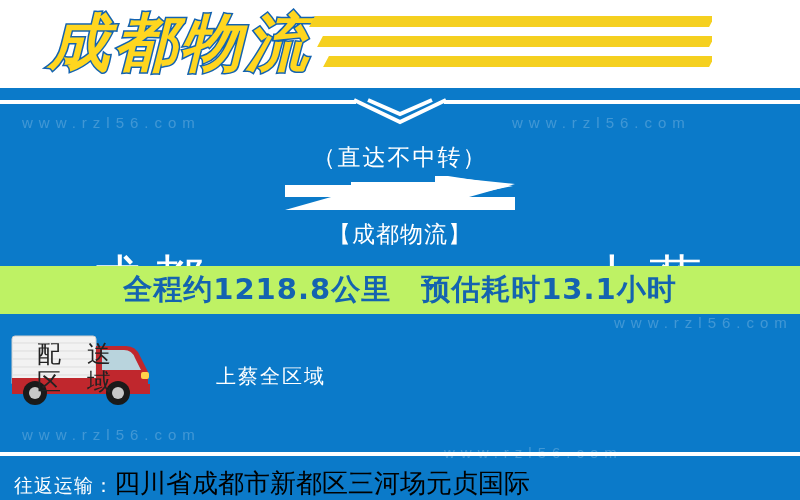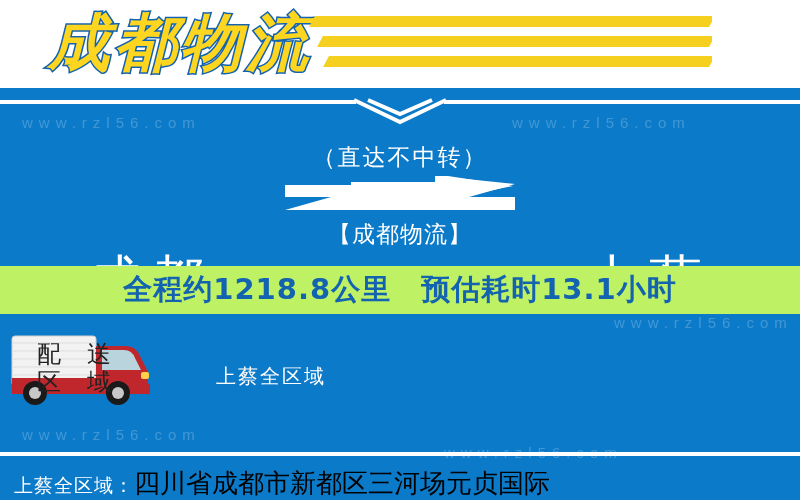--- a/index.html
+++ b/index.html
@@ -293,18 +293,18 @@
     <div class="truck-label">
       <span>配</span>
       <span>送</span>
       <span>区</span>
       <span>域</span>
     </div>
     <div class="coverage">上蔡全区域</div>
 
     <div class="foot-rule"></div>
     <div class="footer-row">
-      <span class="addr-label">上蔡全区域：</span>
+      <span class="addr-label">往返运输：</span>
       <span class="addr-value">四川省成都市新都区三河场元贞国际</span>
     </div>
 
   </div>
 </div>
 
 </body></html>

